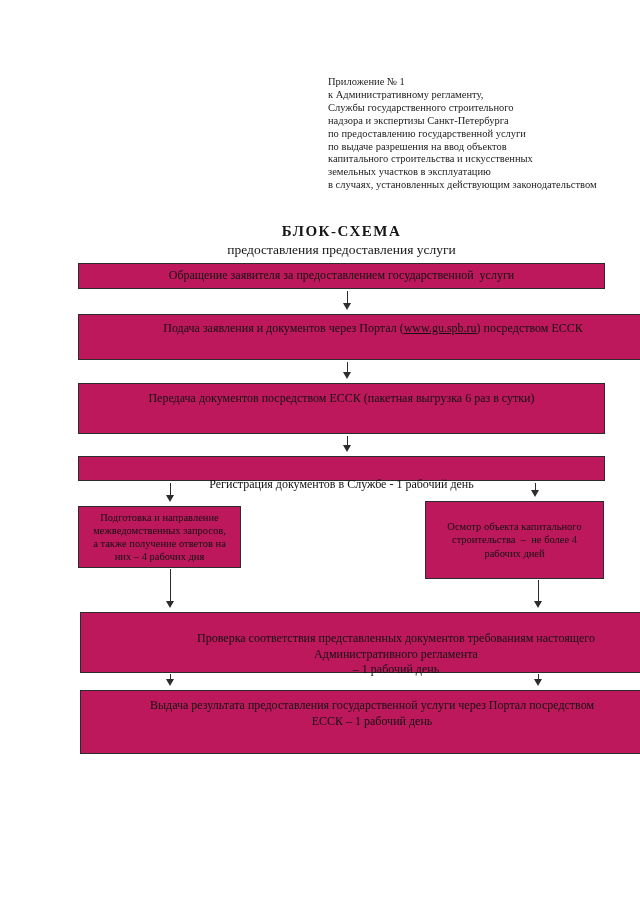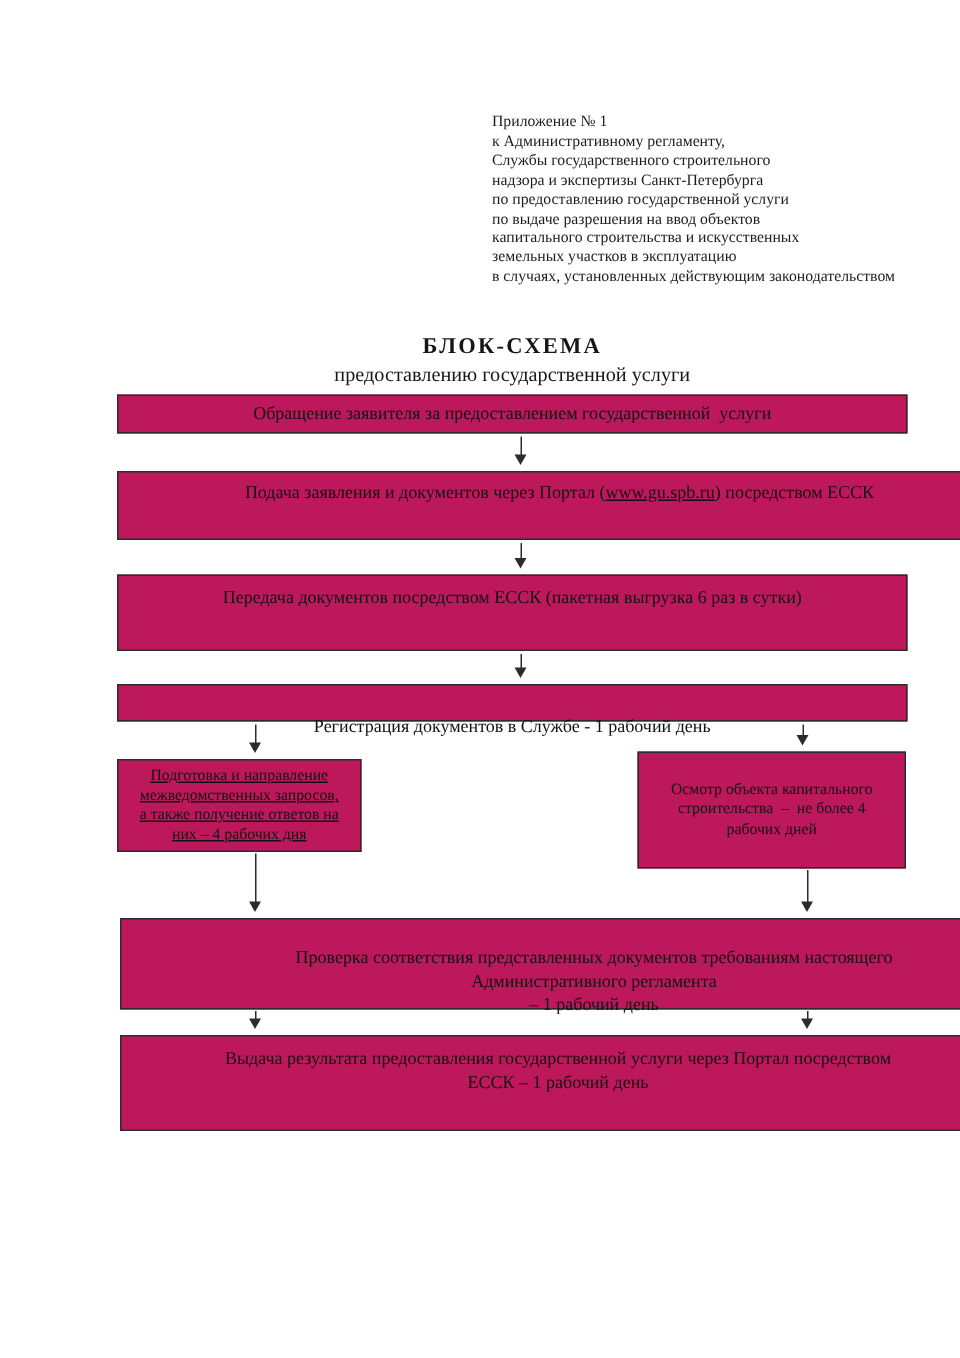--- a/index.html
+++ b/index.html
@@ -49,21 +49,20 @@
   }
   .box1{left:78px;top:263px;width:527px;height:26px;padding-top:4px;}
   .box2{left:78px;top:314px;width:590px;height:46px;padding-top:6px;}
   .box3{left:78px;top:383px;width:527px;height:51px;padding-top:7px;}
   .box4{left:78px;top:456px;width:527px;height:25px;padding-top:20px;}
   .boxL{
     left:78px;top:506px;width:163px;height:62px;
     font-size:10.5px;line-height:13px;
     display:flex;align-items:center;justify-content:center;
     padding:0 2px;
-    text-decoration:underline;
   }
   .boxR{
     left:425px;top:501px;width:179px;height:78px;
     font-size:10.5px;line-height:13.5px;
     display:flex;align-items:center;justify-content:center;
     padding:0 6px;
   }
   .box6{left:80px;top:612px;width:632px;height:61px;padding-top:18px;}
   .box7{left:80px;top:690px;width:584px;height:64px;padding-top:6px;line-height:16px;}
   .url-link{text-decoration:underline;}
@@ -103,21 +102,21 @@
     <div>надзора и экспертизы Санкт-Петербурга</div>
     <div>по предоставлению государственной услуги</div>
     <div>по выдаче разрешения на ввод объектов</div>
     <div>капитального строительства и искусственных</div>
     <div>земельных участков в эксплуатацию</div>
     <div>в случаях, установленных действующим законодательством</div>
   </div>
 
   <div class="title-wrap">
     <div class="title-main">БЛОК-СХЕМА</div>
-    <div class="title-sub">предоставлению государственной услуги</div>
+    <div class="title-sub">предоставления предоставления услуги</div>
   </div>
 
   <div class="fbox box1">
     <span class="box-label">Обращение заявителя за предоставлением государственной  услуги</span>
   </div>
   <div class="varrow a-c1"></div>
 
   <div class="fbox box2">
     <span class="box-label"><span>Подача заявления и документов через Портал (</span><span class="url-link">www.gu.spb.ru</span><span>) посредством ЕССК</span></span>
   </div>

